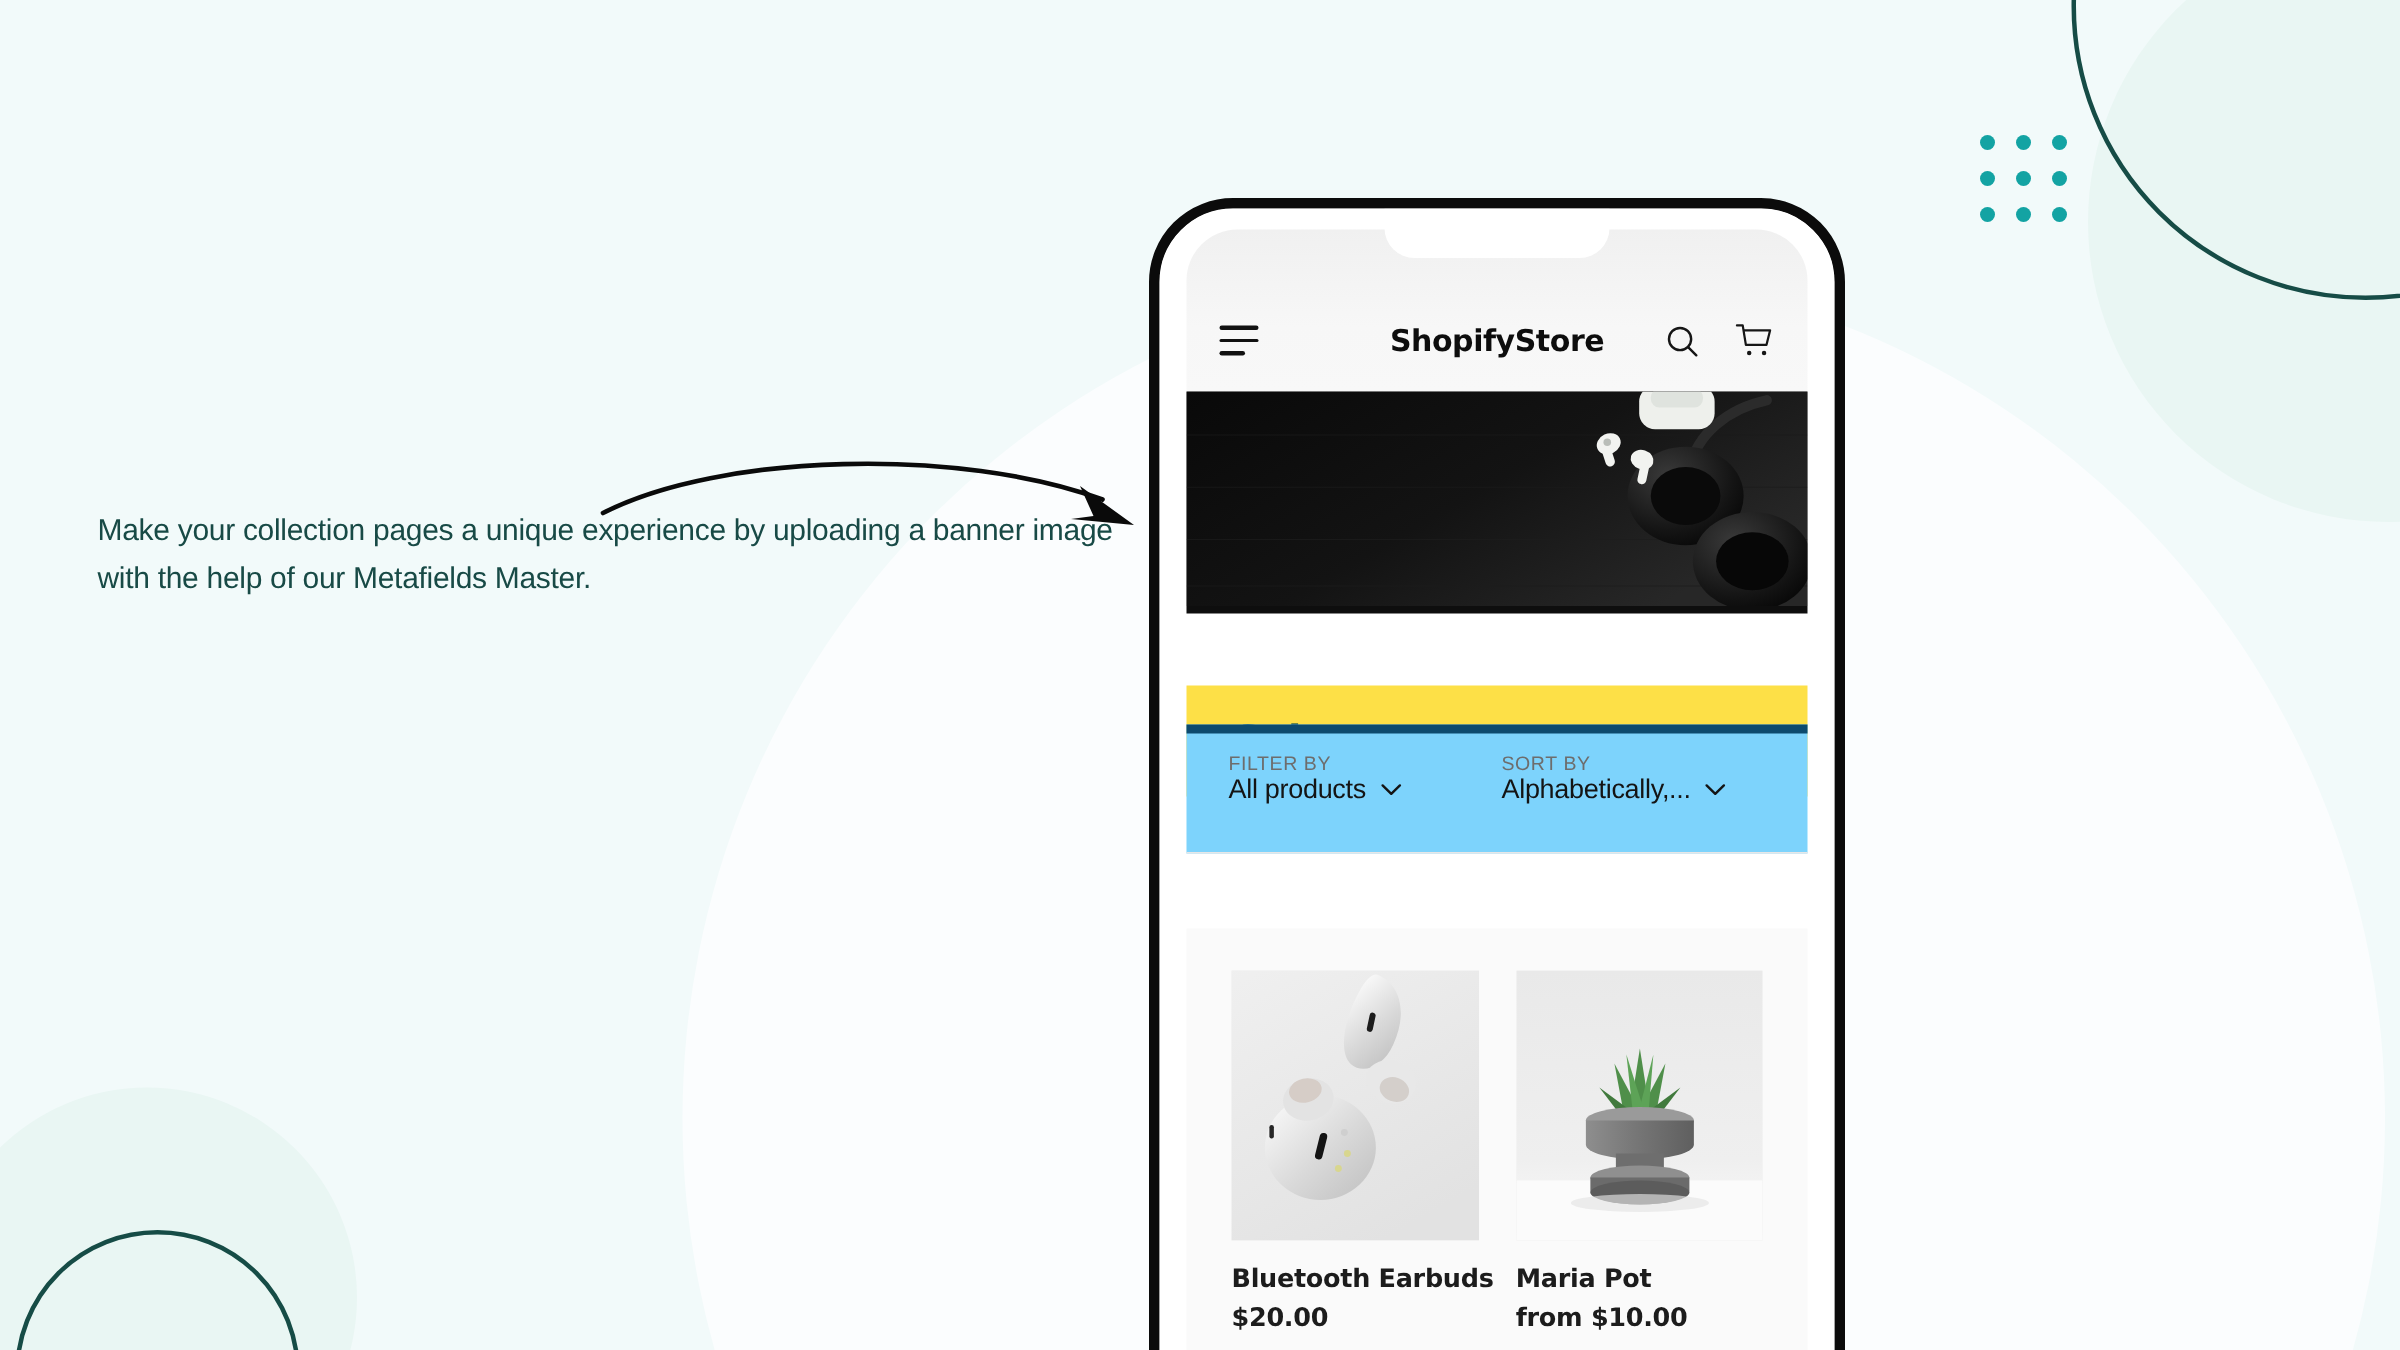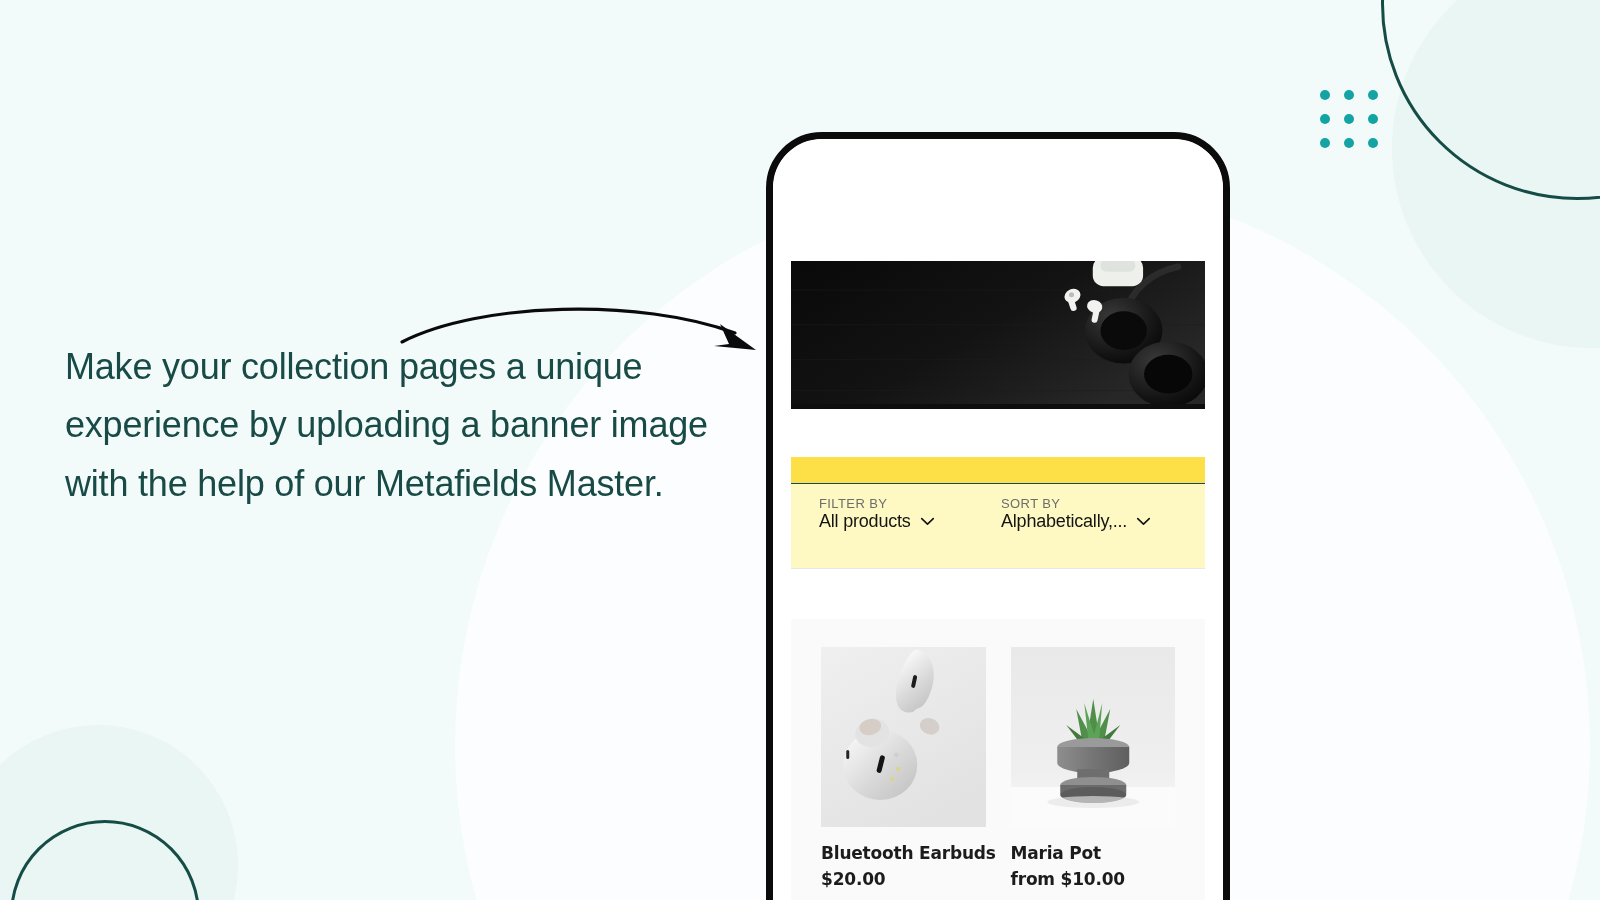--- a/index.html
+++ b/index.html
@@ -80,21 +80,21 @@
     font-size: 62px;
     line-height: 1.2;
     letter-spacing: -1.2px;
     color: #11433f;
     white-space: pre-line;
   }
   .subcopy {
     margin-top: 76px;
     font-family: "Liberation Sans", sans-serif;
     font-weight: 400;
-    font-size: 36px;
+    font-size: 20px;
     line-height: 1.62;
     color: #184a46;
     letter-spacing: -0.2px;
     max-width: 690px;
   }
 
   
   .arrow-svg { position: absolute; left: 390px; top: 300px; }
 
   
@@ -191,22 +191,22 @@
     color: #15504a;
     letter-spacing: -0.3px;
     margin-top: 36px;
   }
 
   
   .filterbar {
     position: absolute;
     left: 18px; right: 18px; top: 344px;
     height: 86px;
-    background: #fef9c3;
-    border-top: 1px solid #0c4a6e;
+    background: #7dd3fc;
+    border-top: 6px solid #0c4a6e;
     border-bottom: 1px solid #e7e7e7;
     display: flex;
     padding: 12px 22px 0 28px;
   }
   .fb-col { flex: 1 1 0; min-width: 0; }
   .fb-label {
     font-size: 13px;
     letter-spacing: 0.4px;
     color: #6d6d6d;
     text-transform: uppercase;
@@ -300,20 +300,41 @@
   </div>
 
   <svg class="arrow-svg" width="390" height="80" viewBox="0 0 390 80">
     <path d="M12 42 C 90 2, 250 -2, 345 33" stroke="#0a0a0a" stroke-width="3.1" fill="none" stroke-linecap="round"></path>
     <path d="M366 50 L 330 24 L 339 44 L 324 46 Z" fill="#0a0a0a"></path>
   </svg>
 
   <div class="phone">
     <div class="screen">
 
+      <div class="appbar">
+        <div class="appbar-inner">
+          <div class="hamburger">
+            <span></span>
+              <span></span>
+              <span></span>
+          </div>
+          <div class="store-name">ShopifyStore</div>
+          <div class="appbar-actions">
+            <svg width="25" height="25" viewBox="0 0 24 24" fill="none" stroke="#161616" stroke-width="1.55">
+              <circle cx="10.6" cy="10.6" r="7.1"></circle>
+              <line x1="15.9" y1="15.9" x2="21" y2="21" stroke-linecap="round"></line>
+            </svg>
+            <svg width="27" height="25" viewBox="0 0 28 26" fill="none" stroke="#161616" stroke-width="1.55">
+              <path d="M2 2 H6 L8.2 15.5 H22.5 L25 5.4 H7" stroke-linecap="round" stroke-linejoin="round"></path>
+              <circle cx="10.5" cy="21.2" r="1.55" fill="#161616" stroke="none"></circle>
+              <circle cx="20.8" cy="21.2" r="1.55" fill="#161616" stroke="none"></circle>
+            </svg>
+          </div>
+        </div>
+      </div>
       <div class="notch"></div>
 
       <div class="banner">
         <svg class="banner-photo" viewBox="0 0 428 148" preserveAspectRatio="xMidYMid slice">
           <defs>
             <linearGradient id="wood" x1="0" y1="0" x2="1" y2="0.6">
               <stop offset="0%" stop-color="#090909"></stop>
               <stop offset="55%" stop-color="#131313"></stop>
               <stop offset="100%" stop-color="#272727"></stop>
             </linearGradient>

